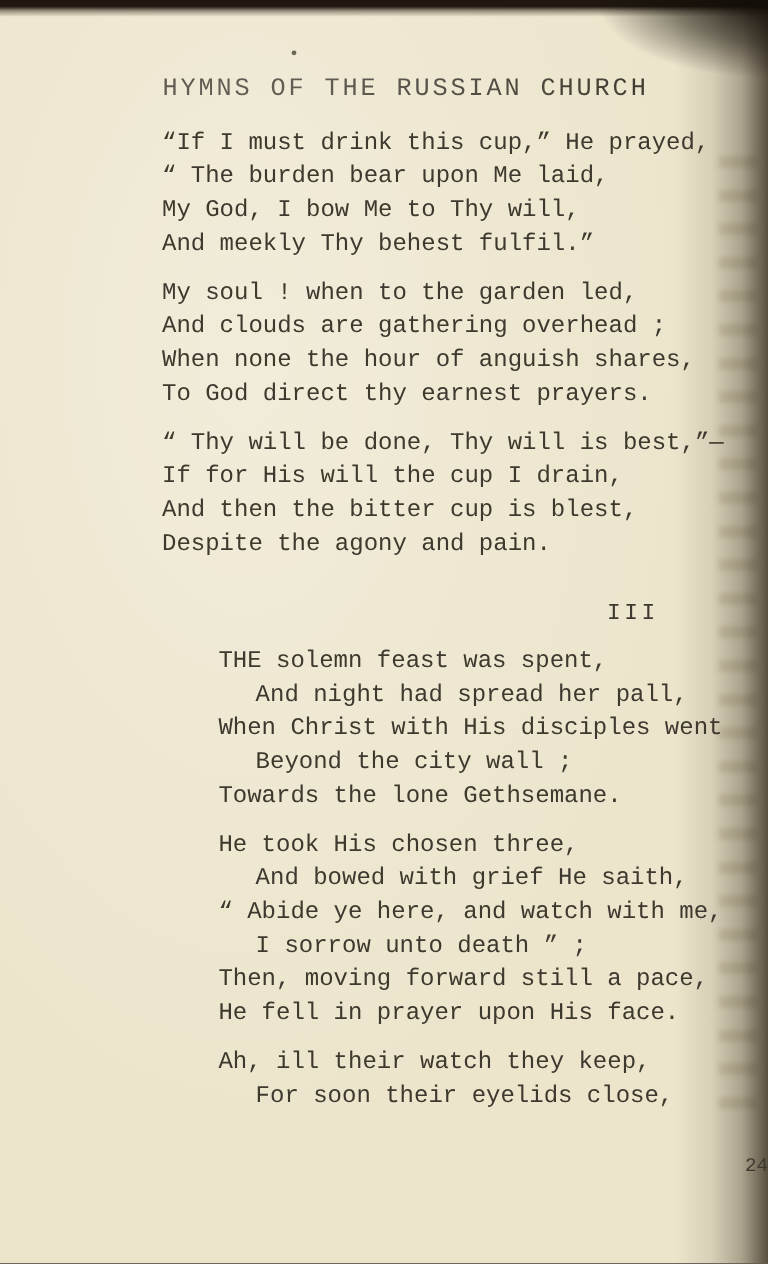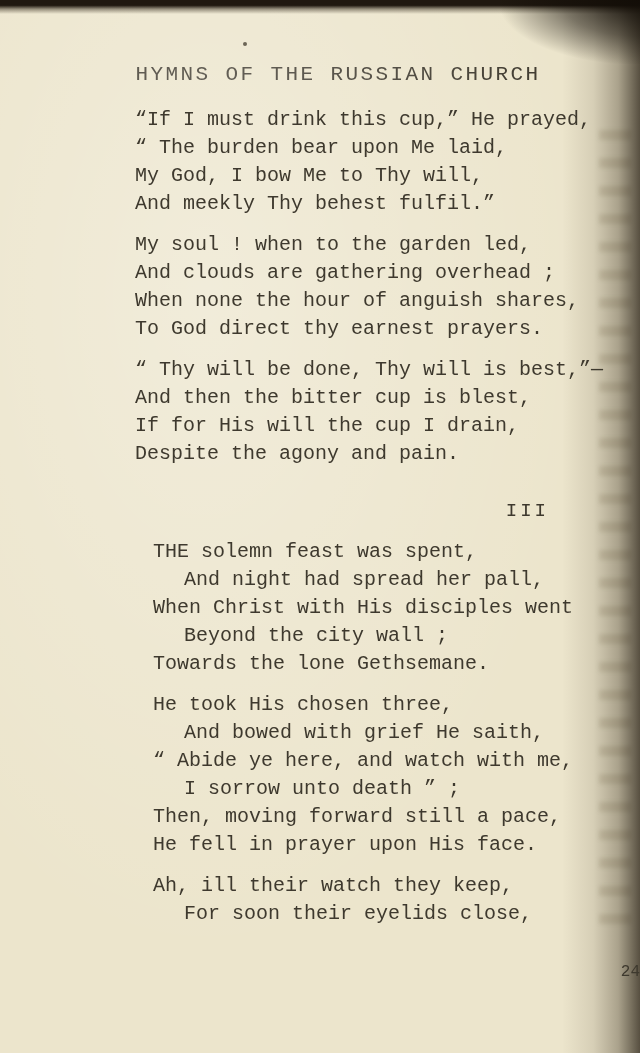--- a/index.html
+++ b/index.html
@@ -75,21 +75,21 @@
     color: var(--ink, #3e392e);
   }
   .poem {
     position: relative;
     margin-top: 18px;
     padding-left: 135px;
     font-size: 20px;
     line-height: 28px;
   }
   .stanza { margin-bottom: 13px; }
-  .b-indent-1 { margin-left: 18px; }
+  .b-indent-1 { margin-left: 47px; }
   .line { white-space: pre; }
   .indent-1 { padding-left: 31px; }
   .section-heading {
     margin: 32px 0 16px 0;
     padding-right: 91px;
     text-align: right;
     font-size: 19px;
     line-height: 22px;
     letter-spacing: 3px;
   }
@@ -124,22 +124,22 @@
         <div class="line">And meekly Thy behest fulfil.”</div>
       </div>
       <div class="stanza">
         <div class="line">My soul ! when to the garden led,</div>
         <div class="line">And clouds are gathering overhead ;</div>
         <div class="line">When none the hour of anguish shares,</div>
         <div class="line">To God direct thy earnest prayers.</div>
       </div>
       <div class="stanza">
         <div class="line">“ Thy will be done, Thy will is best,”—</div>
+        <div class="line">If for His will the cup I drain,</div>
         <div class="line">And then the bitter cup is blest,</div>
-        <div class="line">If for His will the cup I drain,</div>
         <div class="line">Despite the agony and pain.</div>
       </div>
       <div class="section-heading">III</div>
       <div class="stanza b-indent-1">
         <div class="line">THE solemn feast was spent,</div>
         <div class="line indent-1">And night had spread her pall,</div>
         <div class="line">When Christ with His disciples went</div>
         <div class="line indent-1">Beyond the city wall ;</div>
         <div class="line">Towards the lone Gethsemane.</div>
       </div>

